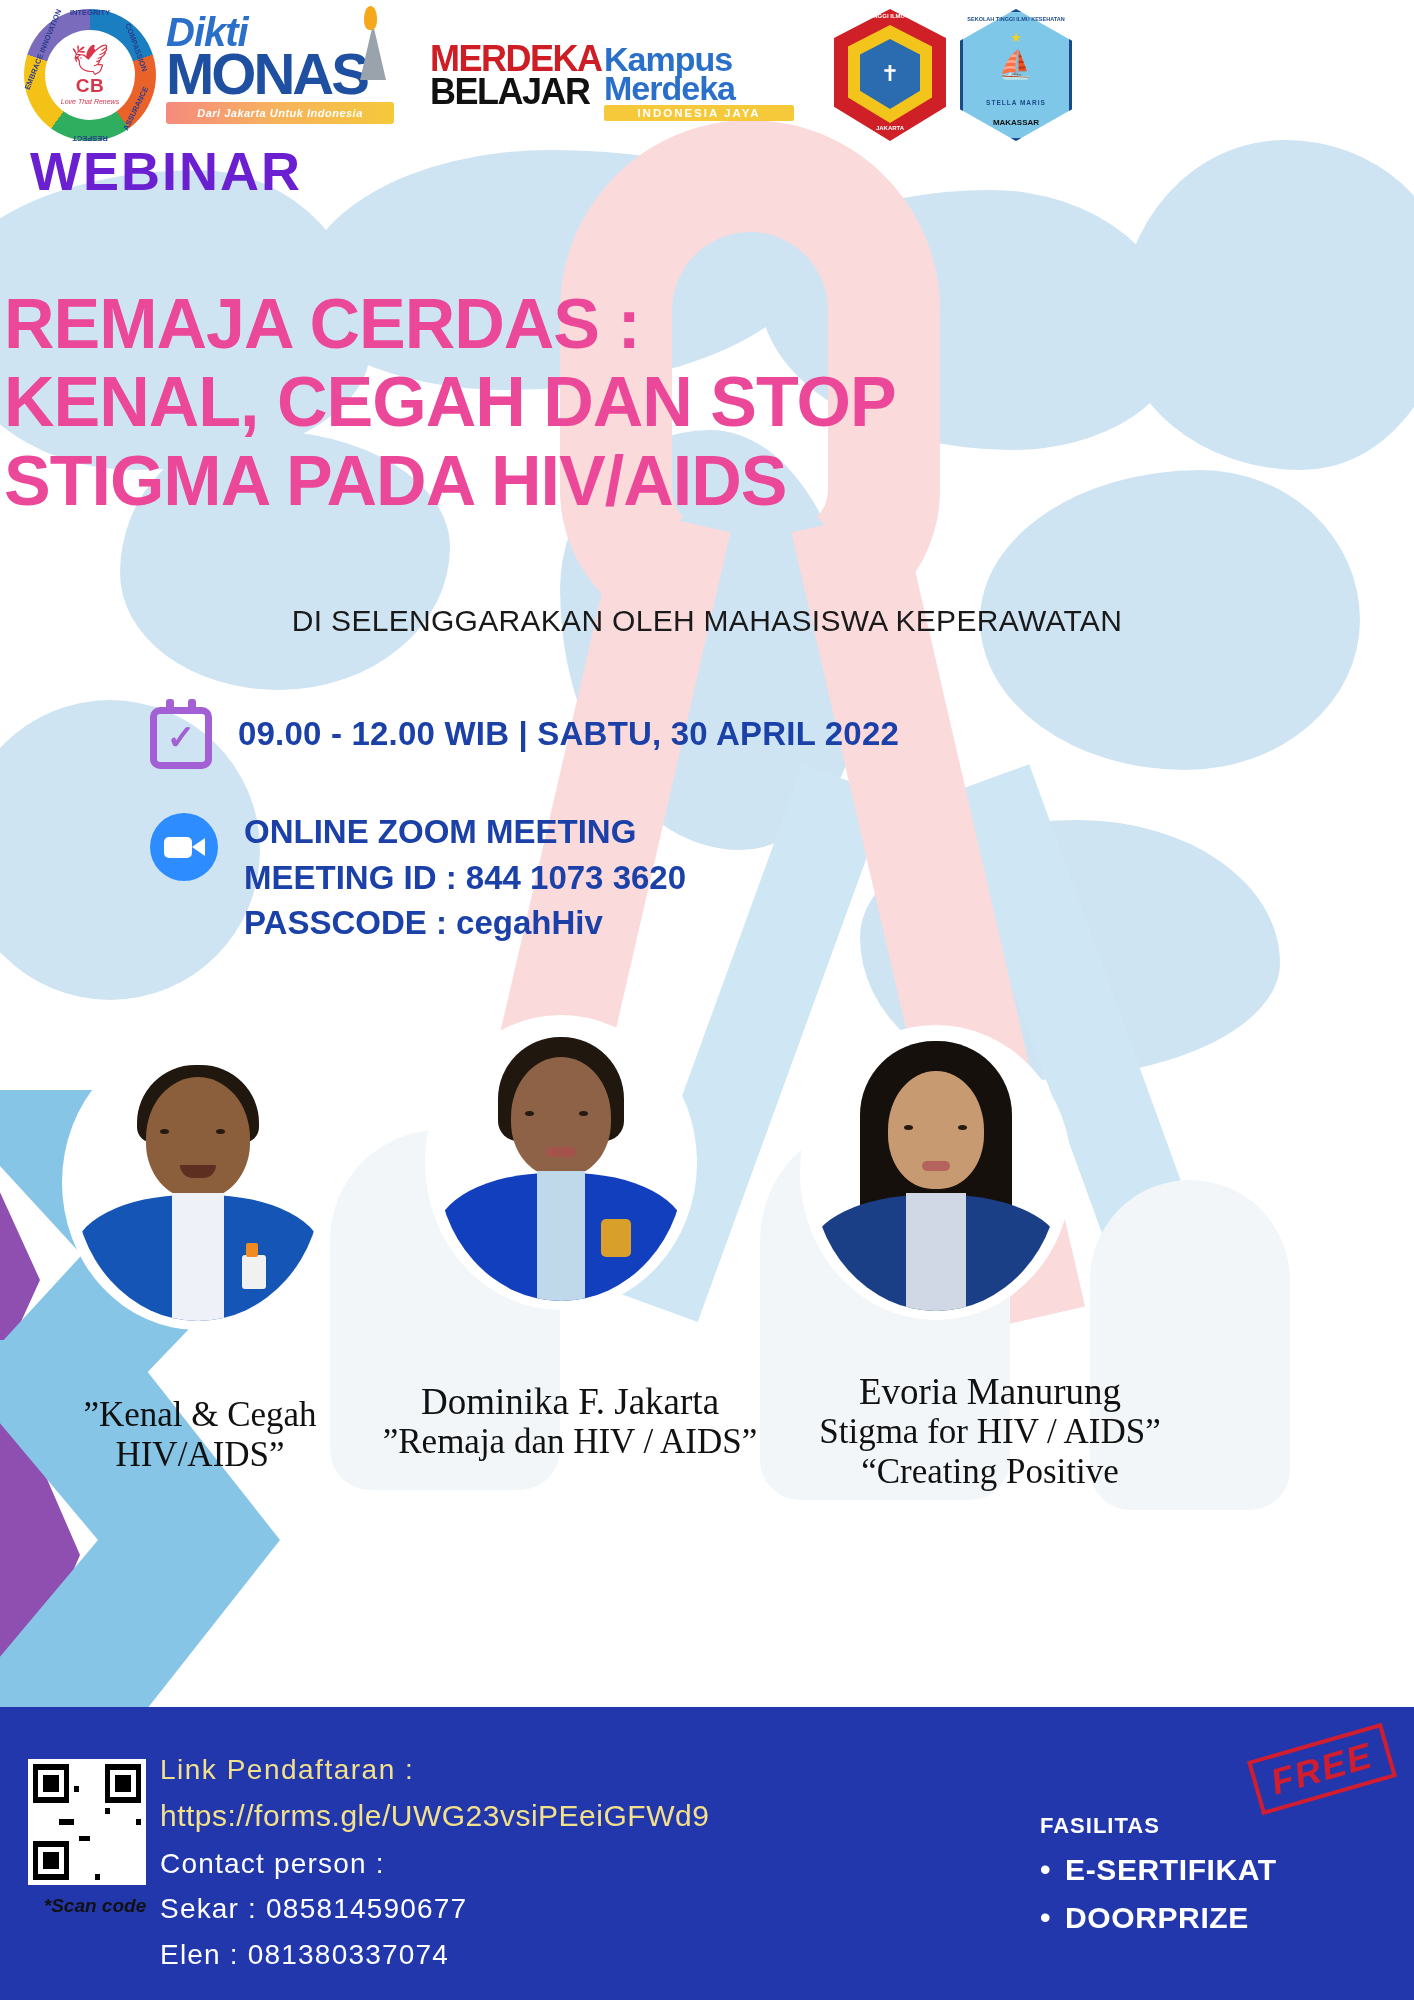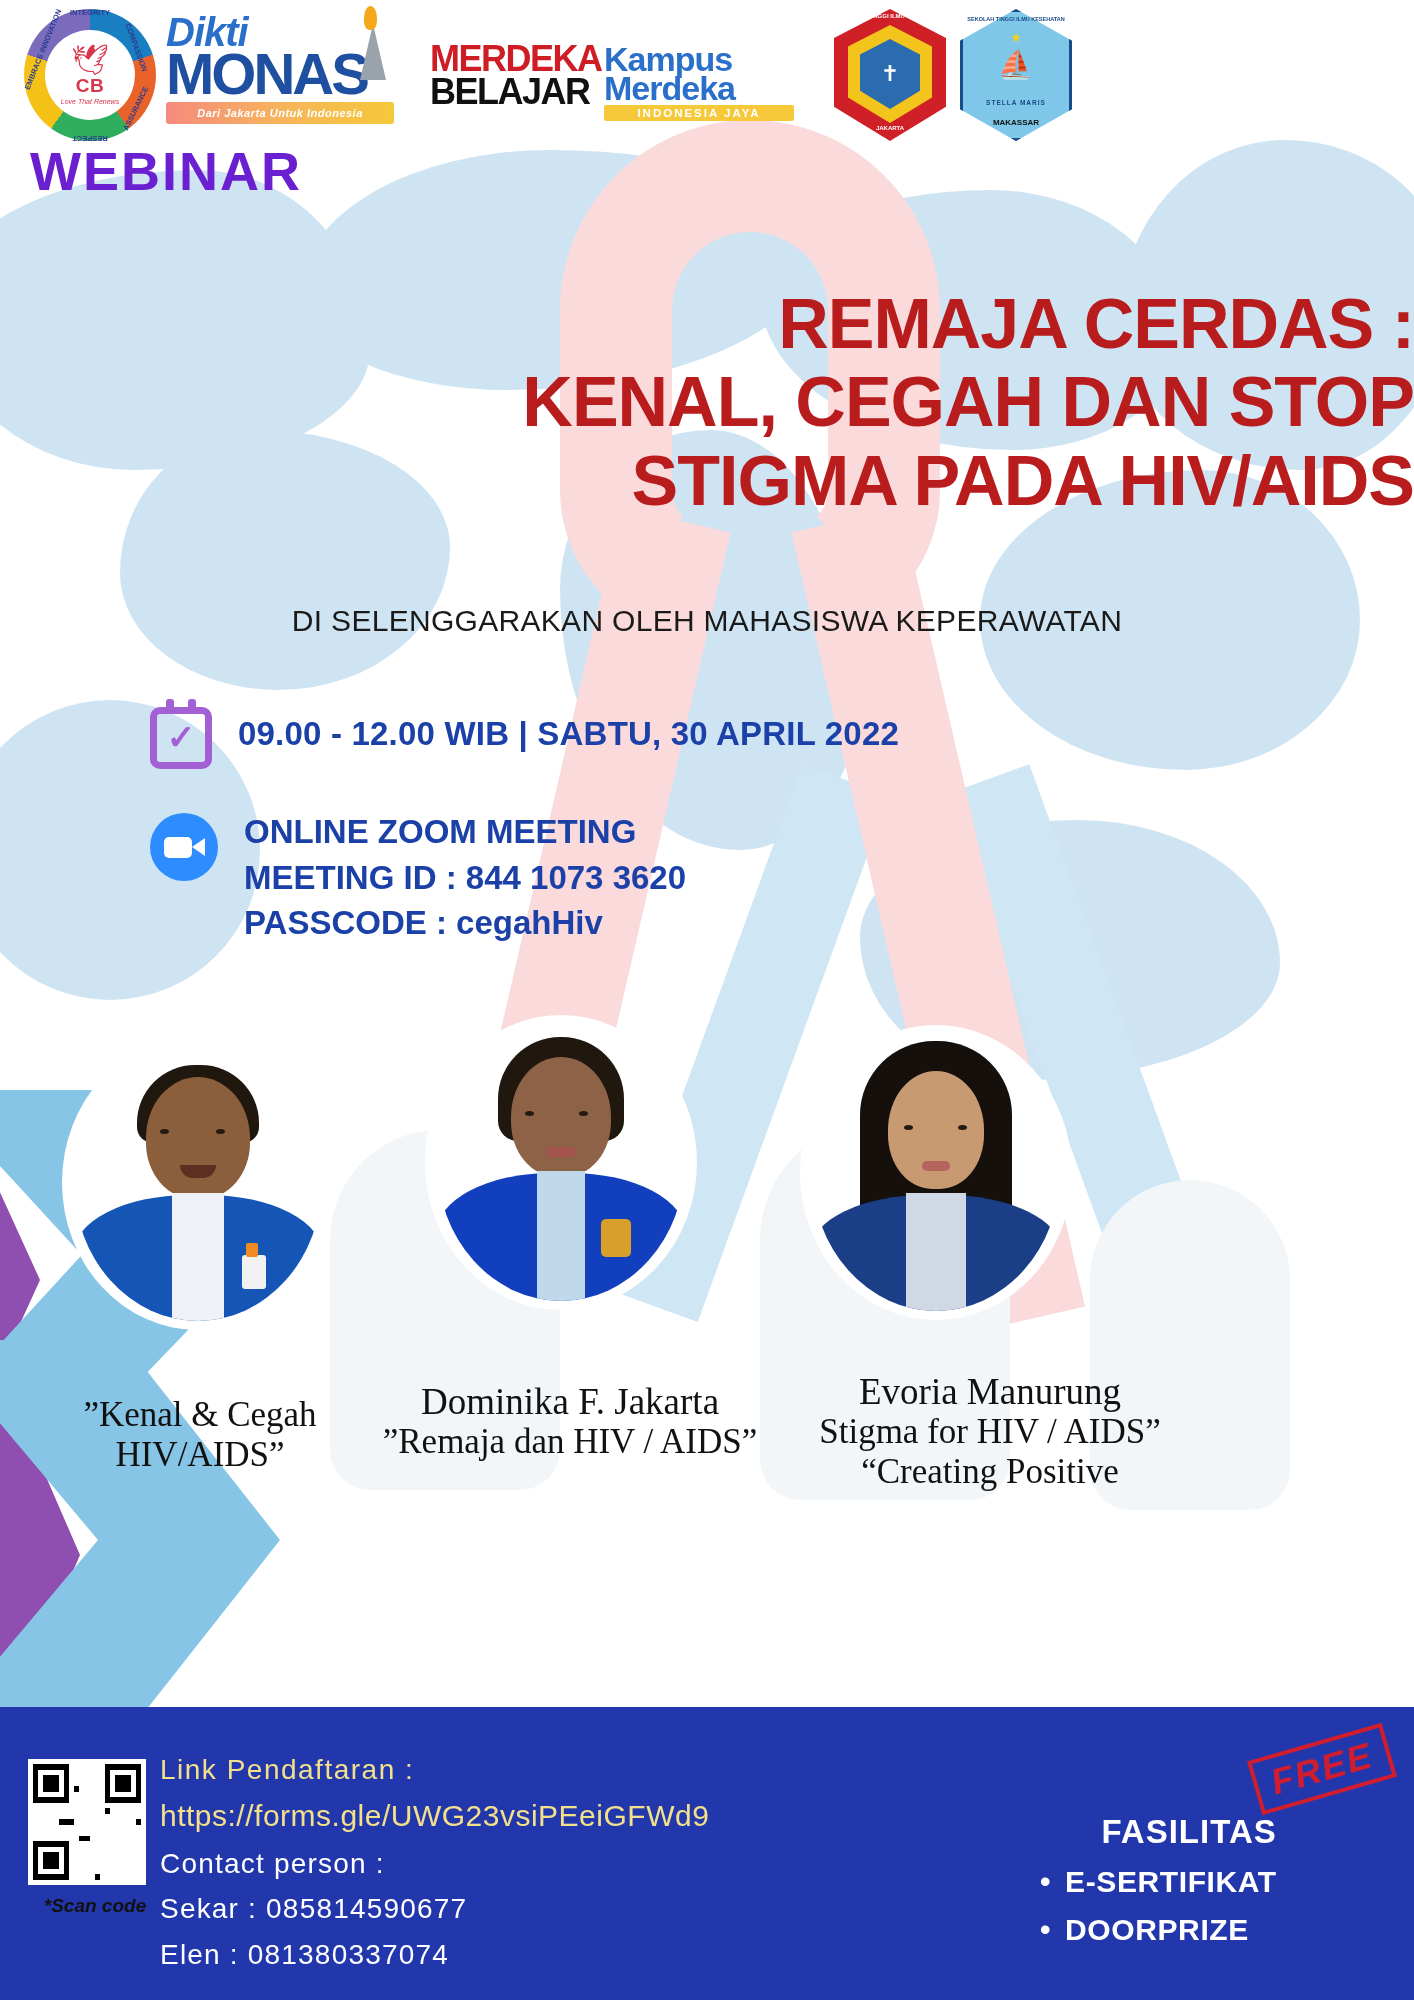--- a/index.html
+++ b/index.html
@@ -182,23 +182,23 @@
 
   
   .content { position:relative; z-index:5; }
 
   .webinar {
     position:absolute; left:30px; top:140px;
     font-size:54px; font-weight:bold; color:#6a1fd0; letter-spacing:2px;
   }
 
   .title {
-    position:absolute; left:12px; right:0; top:285px;
-    text-align:right;
-    font-size:70px; font-weight:bold; color:#b91c1c;
+    position:absolute; left:4px; right:0; top:285px;
+    text-align:left;
+    font-size:70px; font-weight:bold; color:#ec4899;
     line-height:1.12; letter-spacing:-1px;
   }
   .title div { white-space:nowrap; }
 
   .subtitle {
     position:absolute; left:0; right:0; top:604px;
     text-align:center; font-size:30px; color:#1a1a1a; letter-spacing:.3px;
   }
 
   .detail-block { position:absolute; left:150px; top:705px; }
@@ -282,21 +282,21 @@
   .scan-label {
     position:absolute; left:40px; top:188px; width:110px; text-align:center;
     color:#111; font-size:19px; font-weight:bold; font-style:italic;
   }
   .foot-text { position:absolute; left:160px; top:40px; }
   .ft-label { color:#f3e08a; font-size:28px; letter-spacing:1.5px; line-height:1.62; }
   .ft-link  { color:#f3e08a; font-size:30px; letter-spacing:.5px; line-height:1.62; }
   .ft-white { color:#ffffff; font-size:28px; letter-spacing:1.2px; line-height:1.62; }
 
   .fasilitas { position:absolute; left:1040px; top:106px; }
-  .fas-title { color:#fff; font-size:33px; font-weight:bold; letter-spacing:1px;text-align:right; }
+  .fas-title { color:#fff; font-size:22px; font-weight:bold; letter-spacing:1px; }
   .fas-list { list-style:none; margin-top:14px; }
   .fas-list li { color:#fff; font-size:30px; font-weight:bold; letter-spacing:.6px; margin-bottom:14px; }
   .fas-list li:before { content:"\2022"; margin-right:14px; }
 
   .free-stamp {
     position:absolute; right:22px; top:34px;
     border:4px solid #e01b24; color:#e01b24;
     font-size:36px; font-weight:bold; font-style:italic; letter-spacing:2px;
     padding:3px 14px; transform:rotate(-16deg); opacity:.92;
   }

